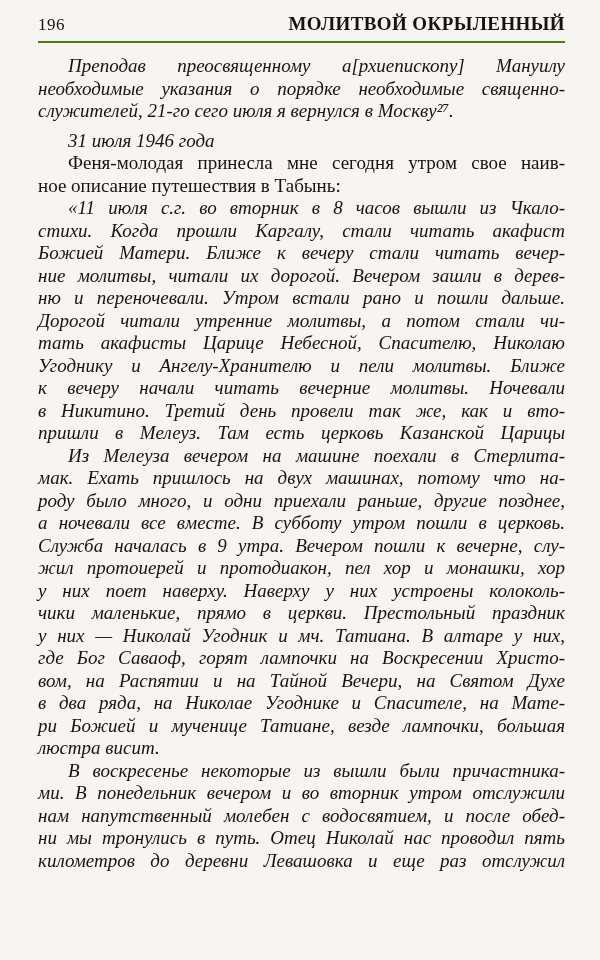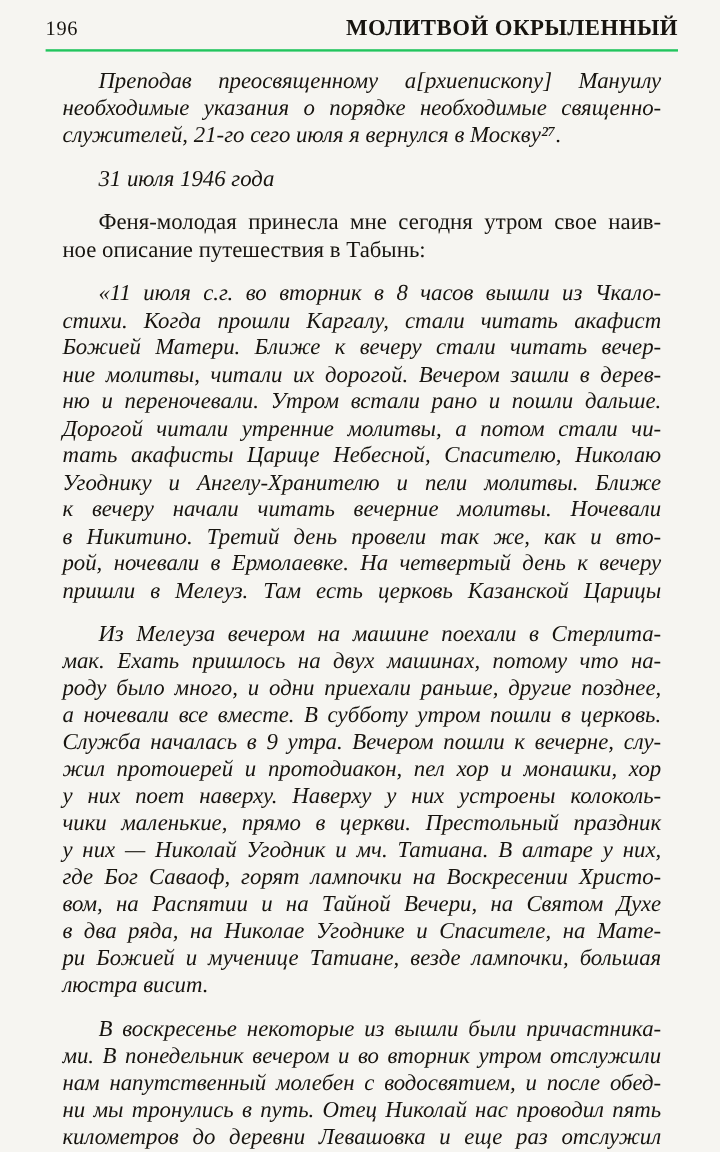--- a/index.html
+++ b/index.html
@@ -17,38 +17,38 @@
     width: 600px;
     height: 960px;
     padding: 13px 35px 0 38px;
     font-family: "Liberation Serif", "DejaVu Serif", serif;
     color: #17140f;
   }
   .header {
     display: flex;
     justify-content: space-between;
     align-items: baseline;
-    border-bottom: 2px solid #22c55e;
+    border-bottom: 2px solid #4d7c0f;
     padding-bottom: 6px;
   }
   .page-number {
     font-size: 17px;
     letter-spacing: 0.5px;
   }
   .running-title {
     font-weight: bold;
     font-size: 19px;
     letter-spacing: 0.4px;
   }
   .body-text {
     margin-top: 12px;
     font-size: 19px;
     line-height: 22.5px;
   }
-  .para { margin: 14px; }
+  .para { margin: 0; }
   .para.italic { font-style: italic; }
   .para.spaced { margin-top: 7px; font-style: italic; }
   .line {
     text-align: justify;
     text-align-last: justify;
   }
   .line.first { text-indent: 30px; }
   .line.last { text-align-last: left; }
 </style>
 </head>
@@ -76,21 +76,20 @@
         <div class="line first">«11 июля с.г. во вторник в 8 часов вышли из Чкало-</div>
         <div class="line">стихи. Когда прошли Каргалу, стали читать акафист</div>
         <div class="line">Божией Матери. Ближе к вечеру стали читать вечер-</div>
         <div class="line">ние молитвы, читали их дорогой. Вечером зашли в дерев-</div>
         <div class="line">ню и переночевали. Утром встали рано и пошли дальше.</div>
         <div class="line">Дорогой читали утренние молитвы, а потом стали чи-</div>
         <div class="line">тать акафисты Царице Небесной, Спасителю, Николаю</div>
         <div class="line">Угоднику и Ангелу-Хранителю и пели молитвы. Ближе</div>
         <div class="line">к вечеру начали читать вечерние молитвы. Ночевали</div>
         <div class="line">в Никитино. Третий день провели так же, как и вто-</div>
-        <div class="line">рой, ночевали в Ермолаевке. На четвертый день к вечеру</div>
         <div class="line">пришли в Мелеуз. Там есть церковь Казанской Царицы</div>
       </div>
       <div class="para italic">
         <div class="line first">Из Мелеуза вечером на машине поехали в Стерлита-</div>
         <div class="line">мак. Ехать пришлось на двух машинах, потому что на-</div>
         <div class="line">роду было много, и одни приехали раньше, другие позднее,</div>
         <div class="line">а ночевали все вместе. В субботу утром пошли в церковь.</div>
         <div class="line">Служба началась в 9 утра. Вечером пошли к вечерне, слу-</div>
         <div class="line">жил протоиерей и протодиакон, пел хор и монашки, хор</div>
         <div class="line">у них поет наверху. Наверху у них устроены колоколь-</div>

